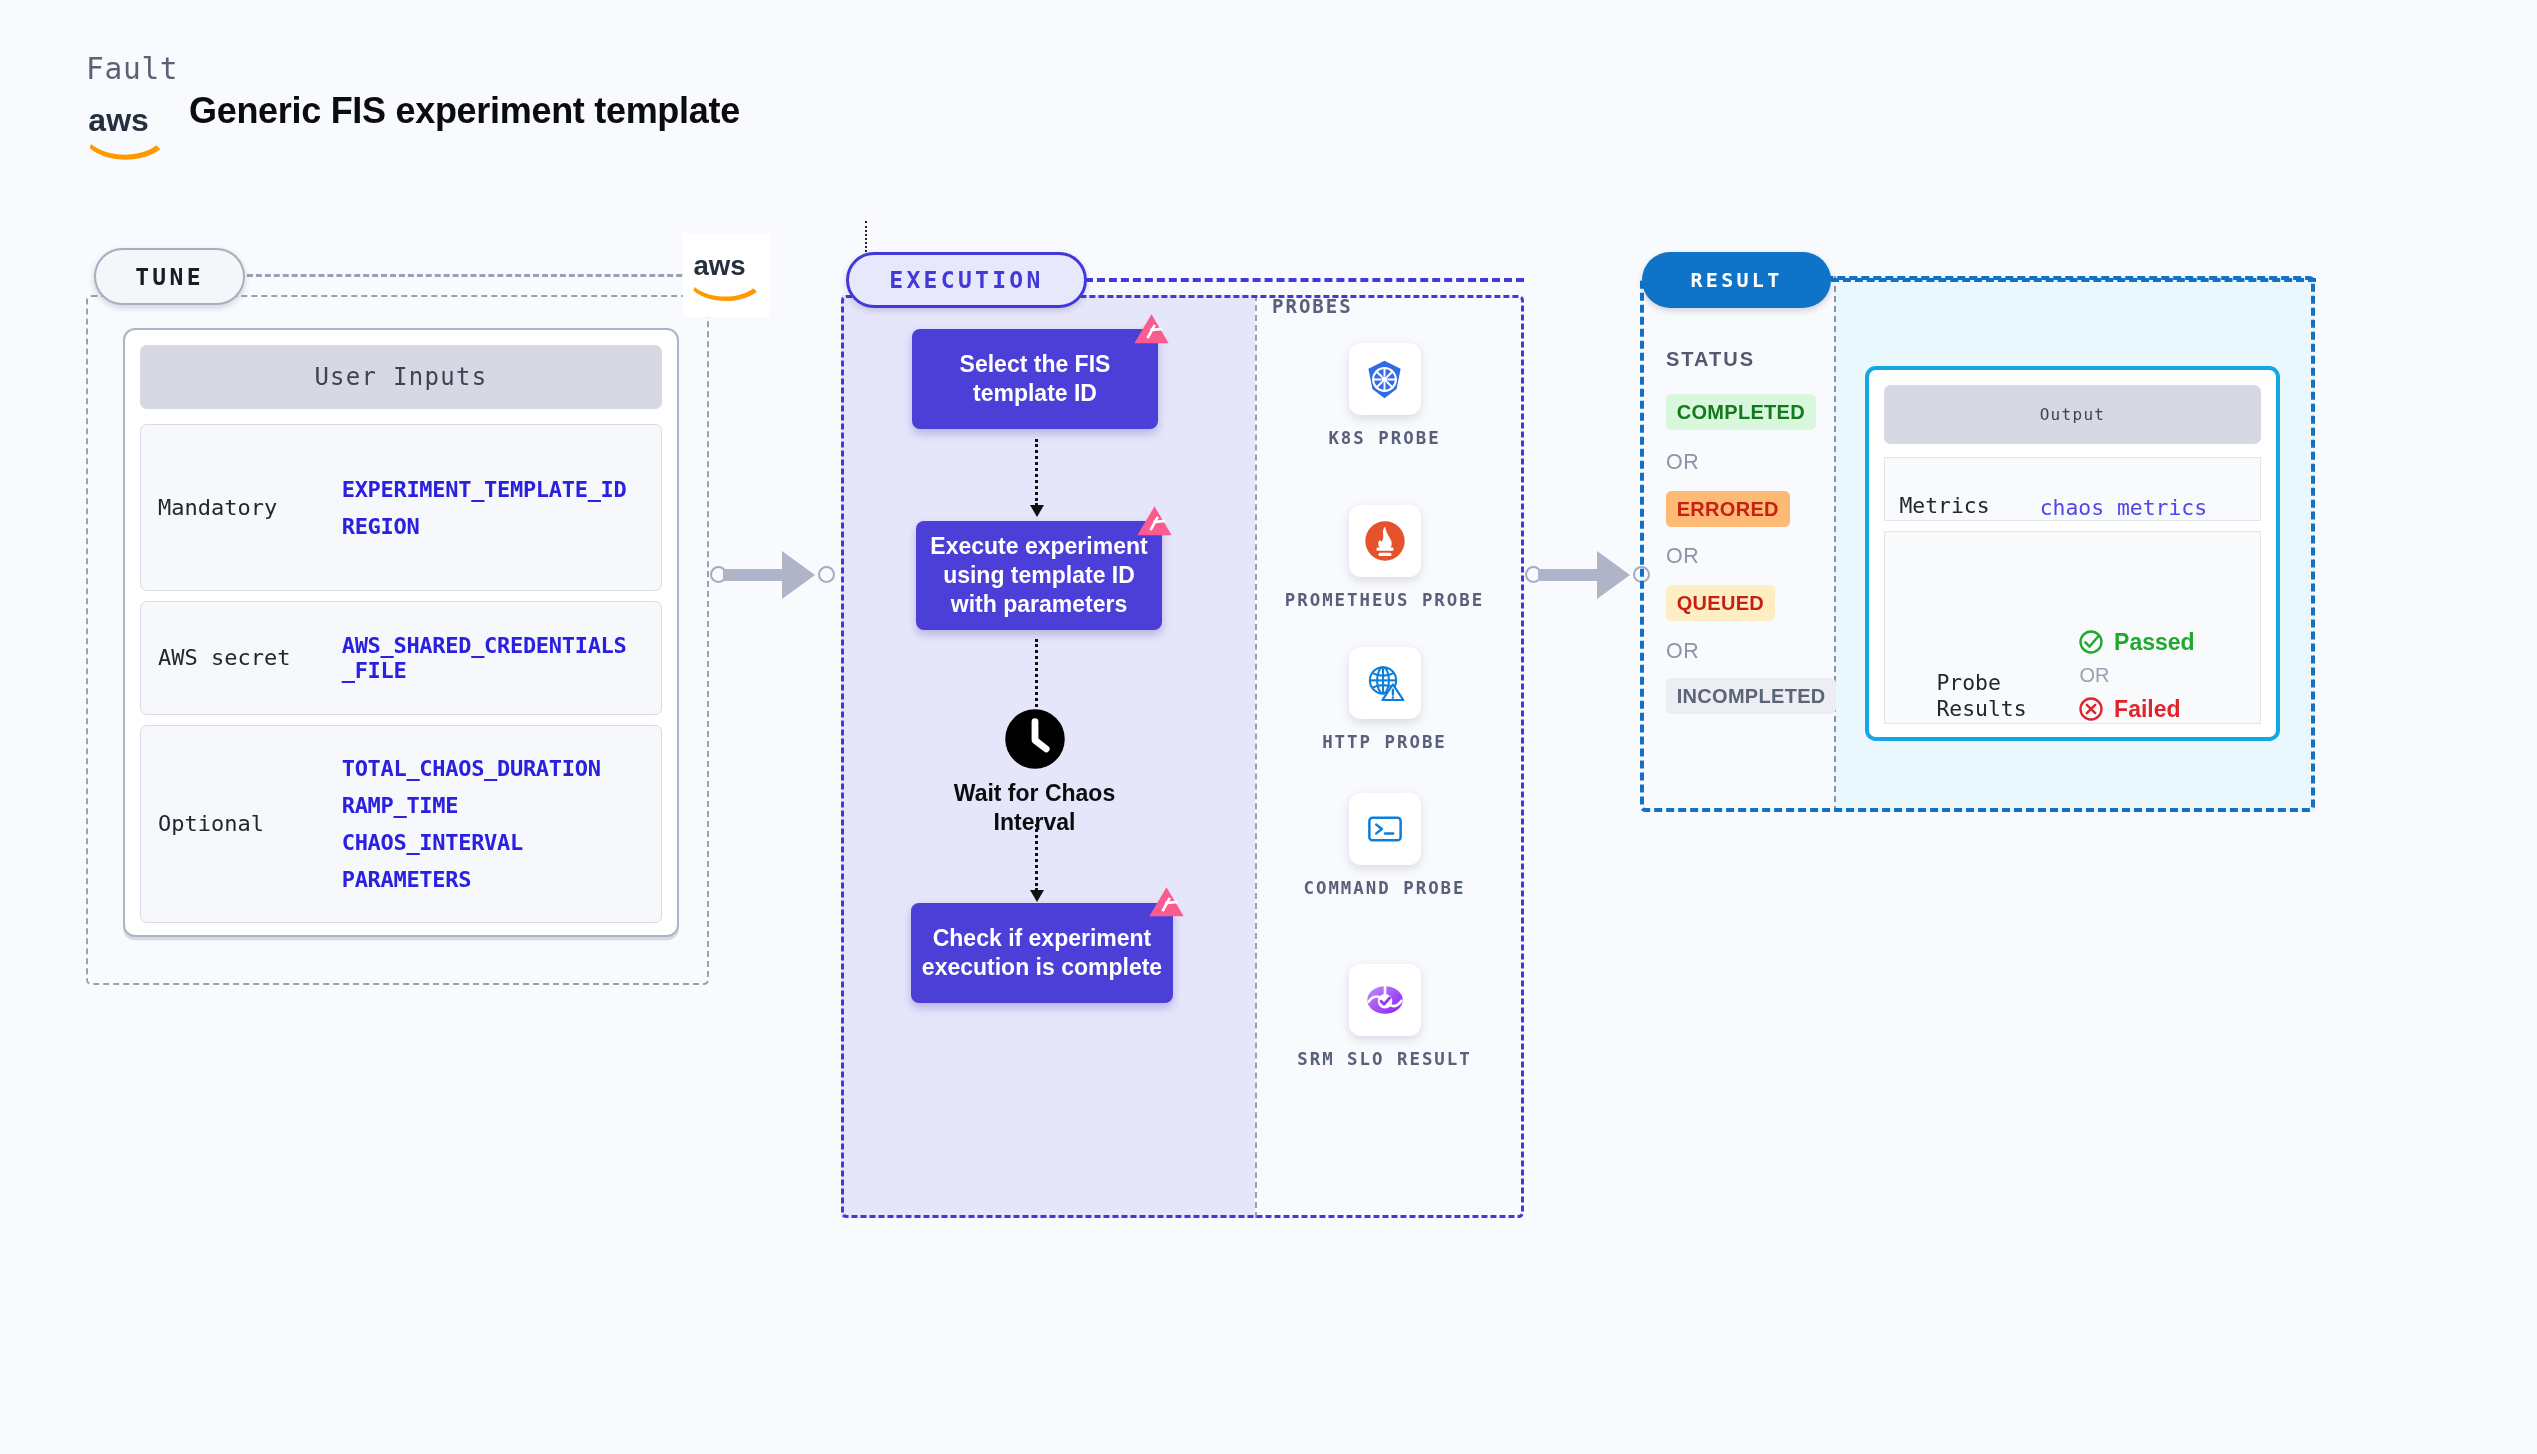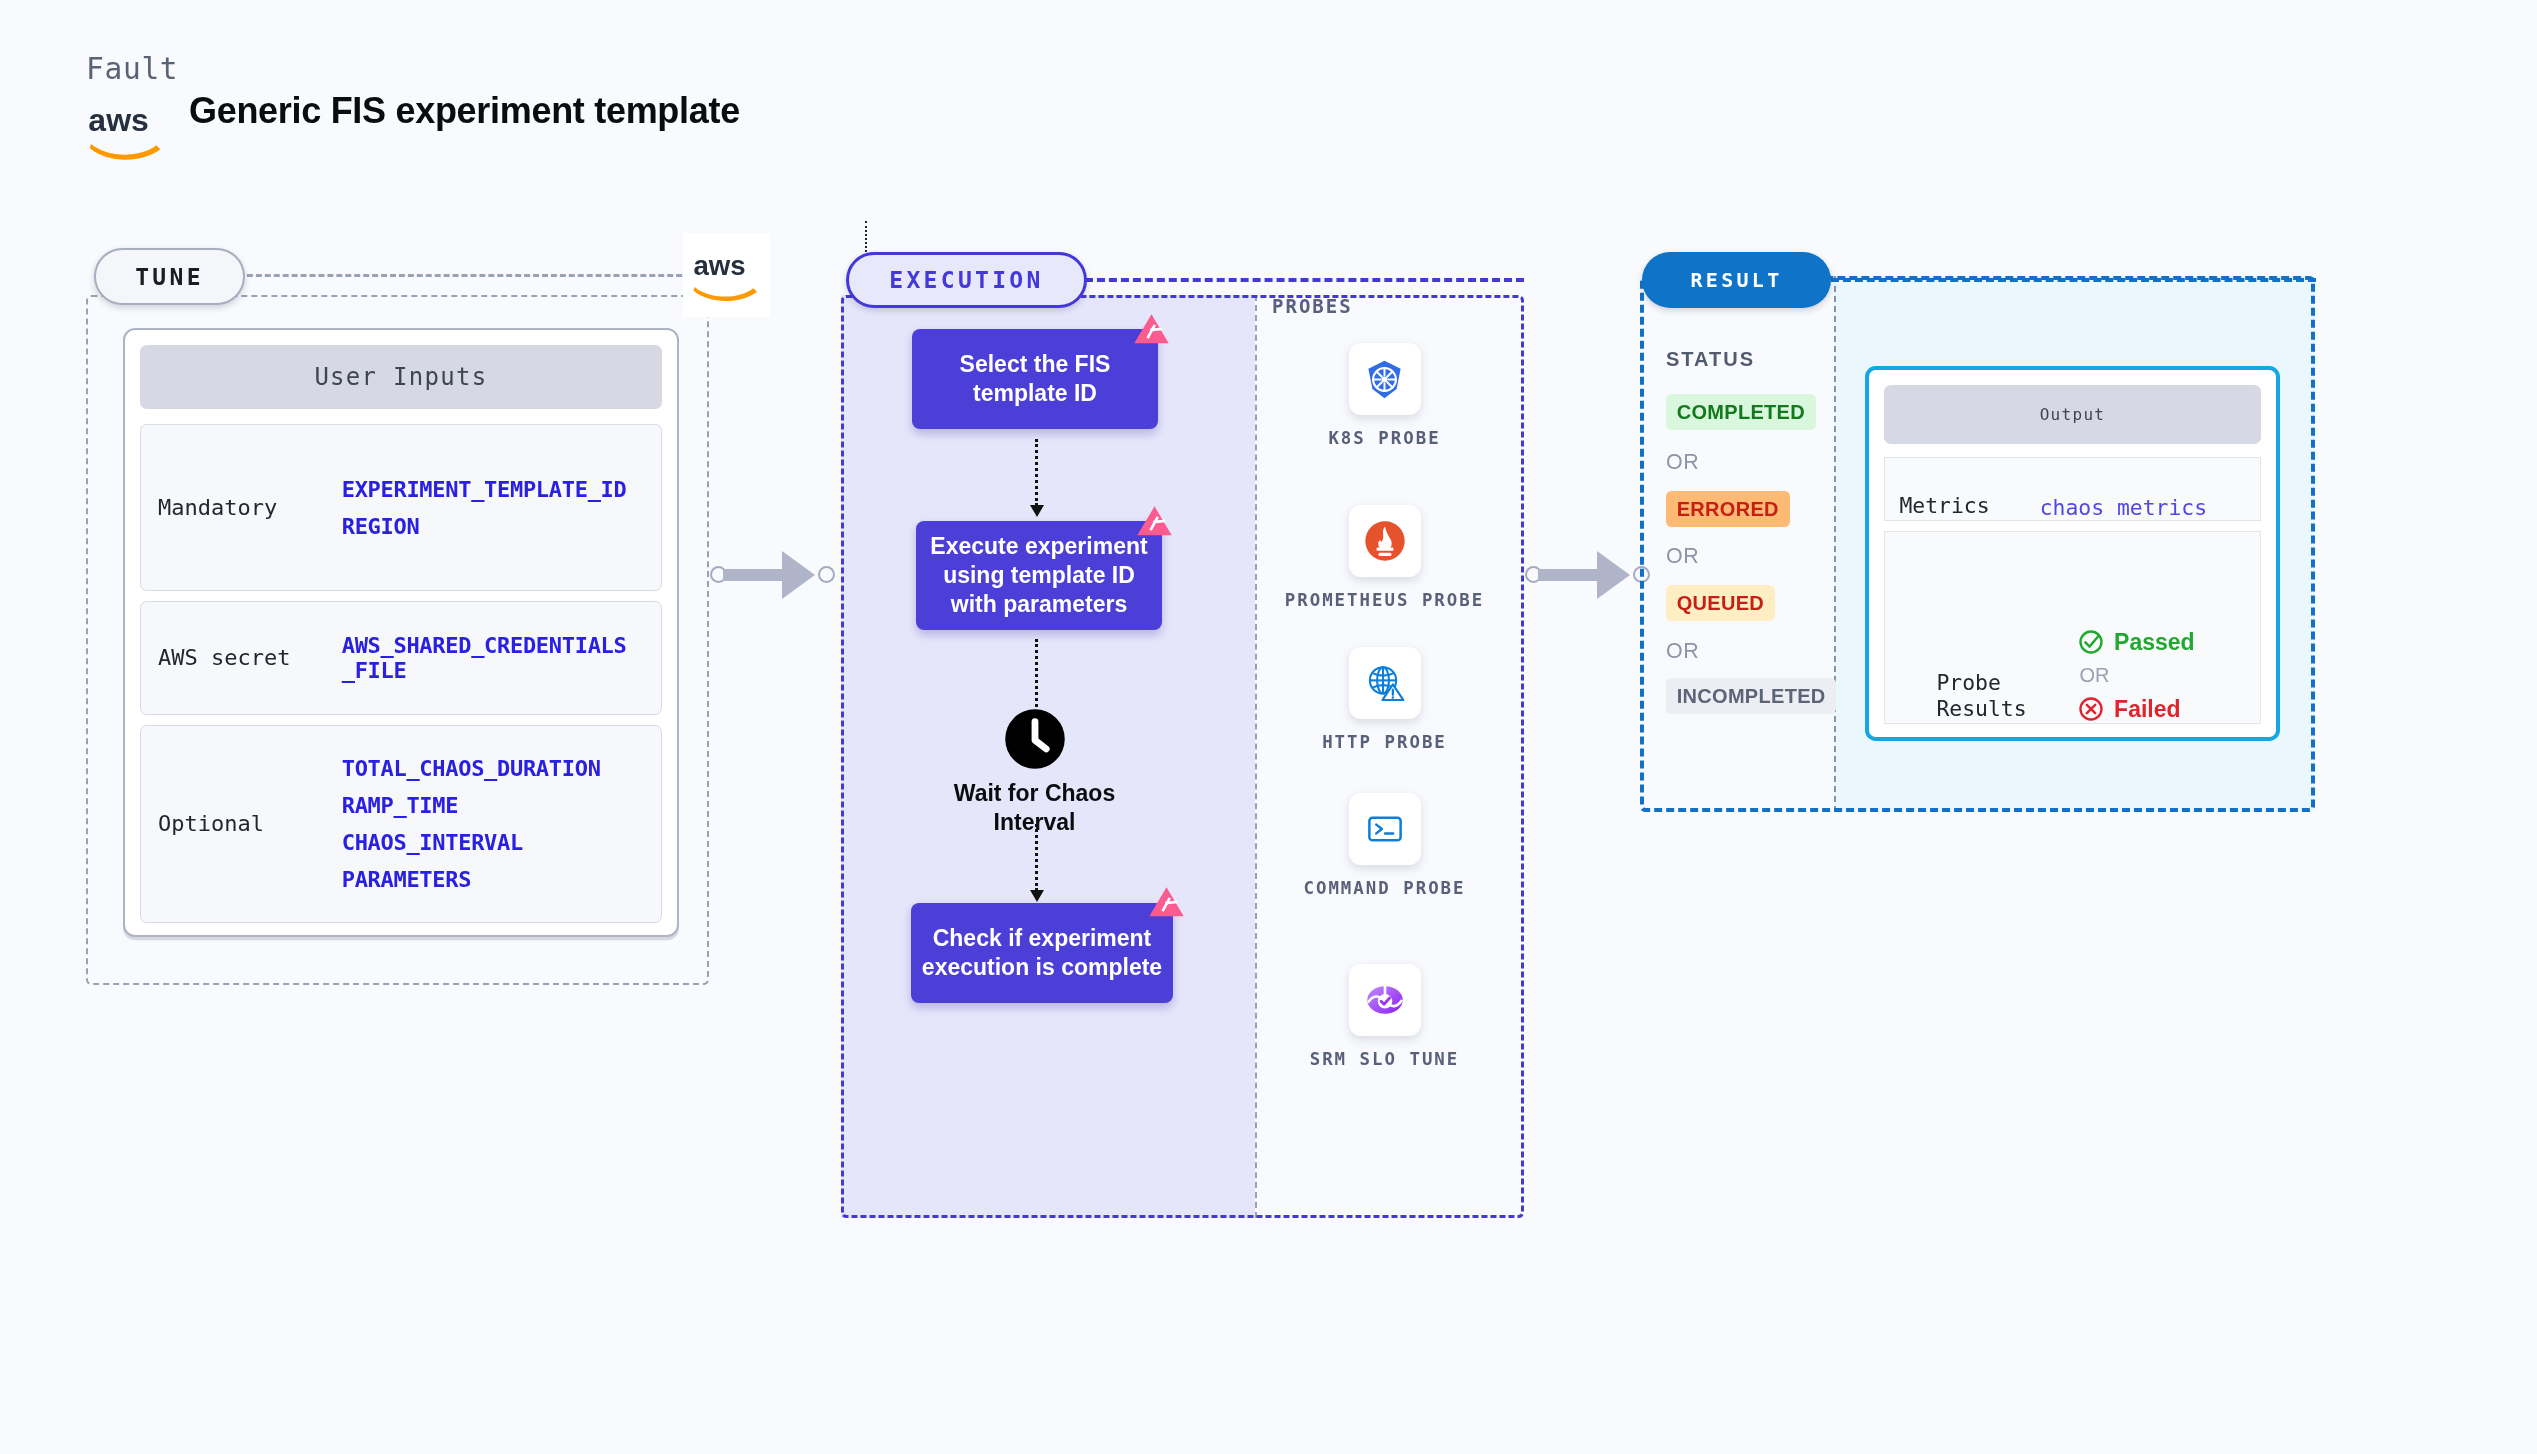--- a/index.html
+++ b/index.html
@@ -454,21 +454,21 @@
             <stop offset="100%" stop-color="#8b1df0"></stop>
           </linearGradient>
         </defs>
         <ellipse cx="32" cy="32" rx="27" ry="21" fill="url(#sloGrad)"></ellipse>
         <path d="M6 36 C14 24, 22 24, 32 34 C42 44, 50 44, 58 32" stroke="#ffffff" stroke-width="4" fill="none"></path>
         <rect x="30" y="8" width="4" height="18" fill="#ffffff"></rect>
         <circle cx="32" cy="34" r="11" fill="#ffffff"></circle>
         <path d="M26 34 L30.5 38.5 L39 29" stroke="#9b33f5" stroke-width="4.2" fill="none" stroke-linecap="round" stroke-linejoin="round"></path>
       </svg>
     </div>
-    <div class="probe-name">SRM SLO TUNE</div>
+    <div class="probe-name">SRM SLO RESULT</div>
   </div>
 
   <div class="connector" style="left:1525px; top:546px; width:134px; height:60px;">
     <div class="conn-dot" style="left:0px; top:20px;"></div>
     <div class="conn-bar" style="left:13.4px; top:23px; width:74px;"></div>
     <div class="conn-head" style="left:72px; top:4.7px;"></div>
     <div class="conn-dot" style="left:108px; top:20px;"></div>
   </div>
 
   <div class="panel" id="result-panel">

